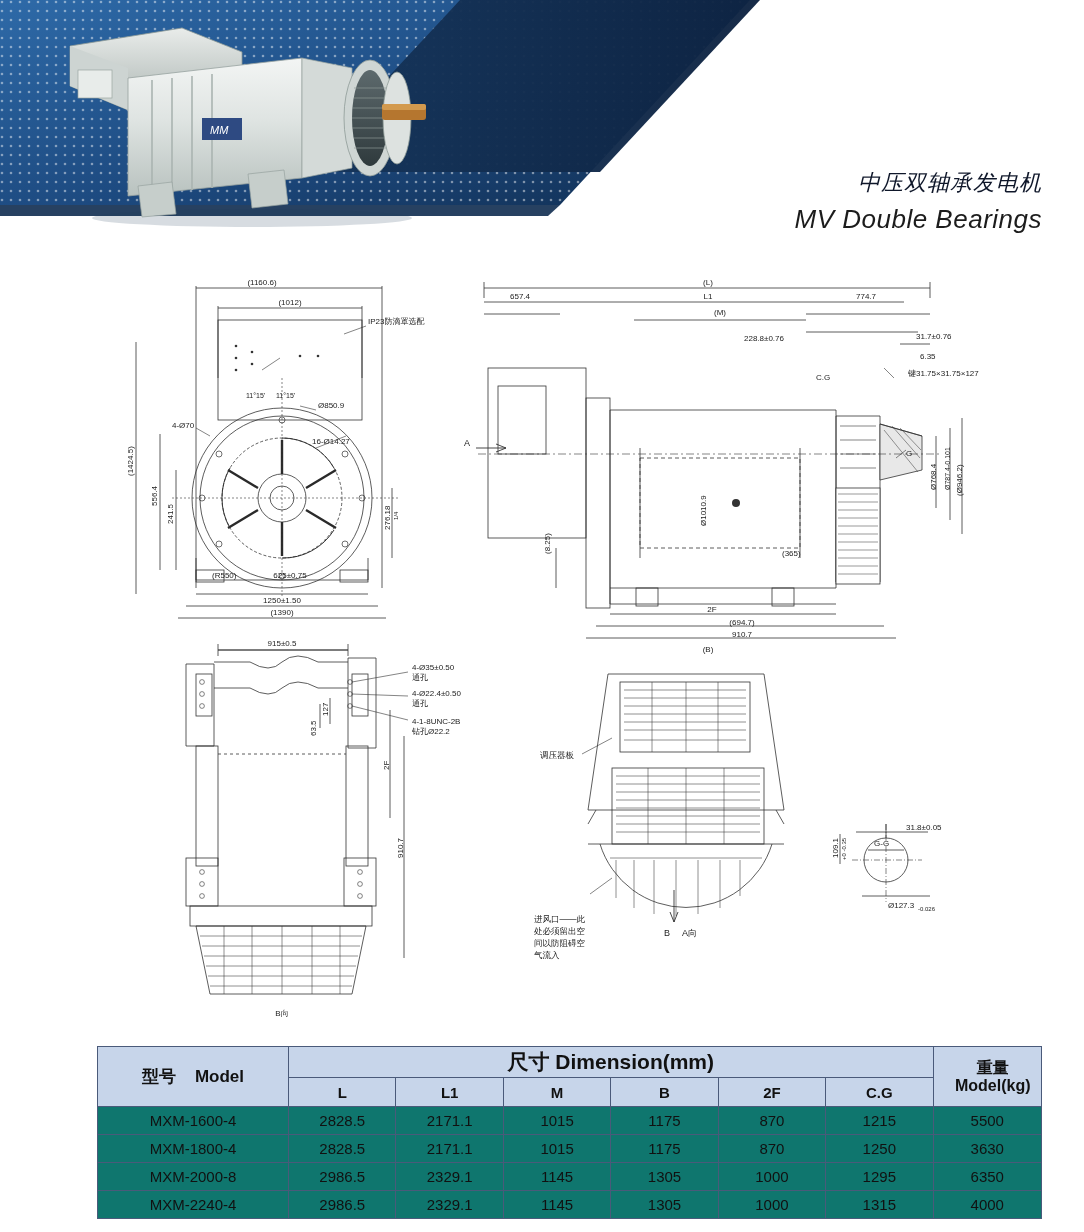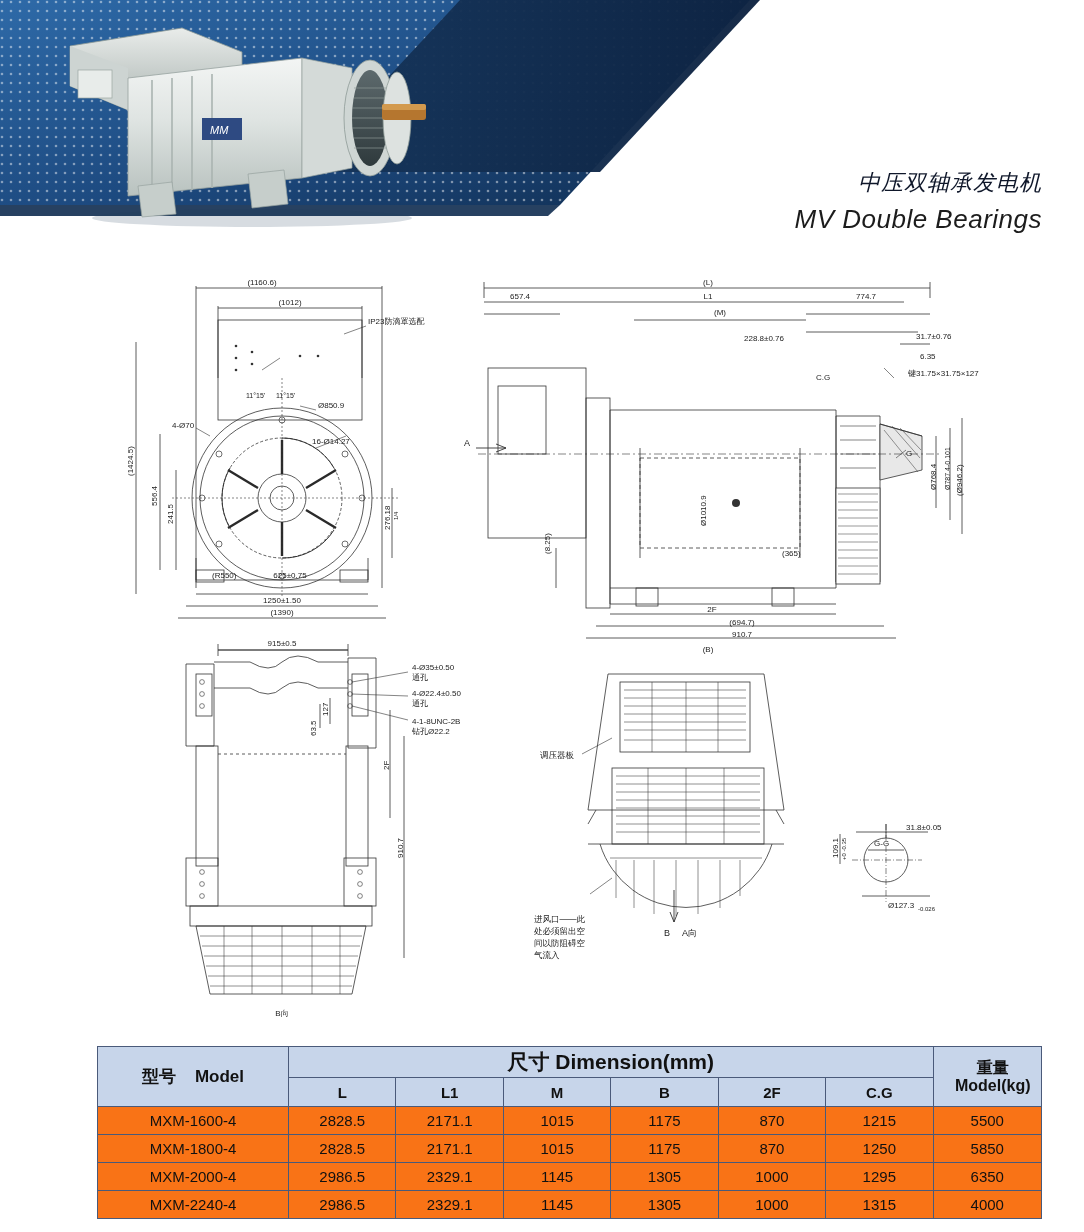--- a/index.html
+++ b/index.html
@@ -35,21 +35,21 @@
   table{border-collapse:collapse;width:945px;table-layout:fixed;}
   th,td{
     border:1px solid #4a5a7a;text-align:center;
     font-size:15px;color:#111;
   }
   thead th{background:#c7d5ea;font-weight:bold;}
   .th-model{font-size:17px;height:52px;}
   .th-dim{font-size:21px;height:24px;}
   .th-weight{font-size:16px;line-height:1.1;padding-left:12px;}
   .sub th{height:26px;font-size:15px;font-weight:bold;}
-  tbody td{height:25px;background:#f97316;font-size:15px;}
+  tbody td{height:25px;background:#0f766e;font-size:15px;}
   tbody td.model{text-align:center;}
   .col-model{width:185px;}
   .col-d{width:104px;}
   .col-w{width:105px;}
 </style>
 </head>
 <body>
 
 <div class="banner">
   <div class="banner-bg"></div>
@@ -522,24 +522,24 @@
         <td>5500</td>
       </tr>
       <tr>
         <td class="model">MXM-1800-4</td>
         <td>2828.5</td>
         <td>2171.1</td>
         <td>1015</td>
         <td>1175</td>
         <td>870</td>
         <td>1250</td>
-        <td>5850</td>
+        <td>3630</td>
       </tr>
       <tr>
-        <td class="model">MXM-2000-4</td>
+        <td class="model">MXM-2000-8</td>
         <td>2986.5</td>
         <td>2329.1</td>
         <td>1145</td>
         <td>1305</td>
         <td>1000</td>
         <td>1295</td>
         <td>6350</td>
       </tr>
       <tr>
         <td class="model">MXM-2240-4</td>

